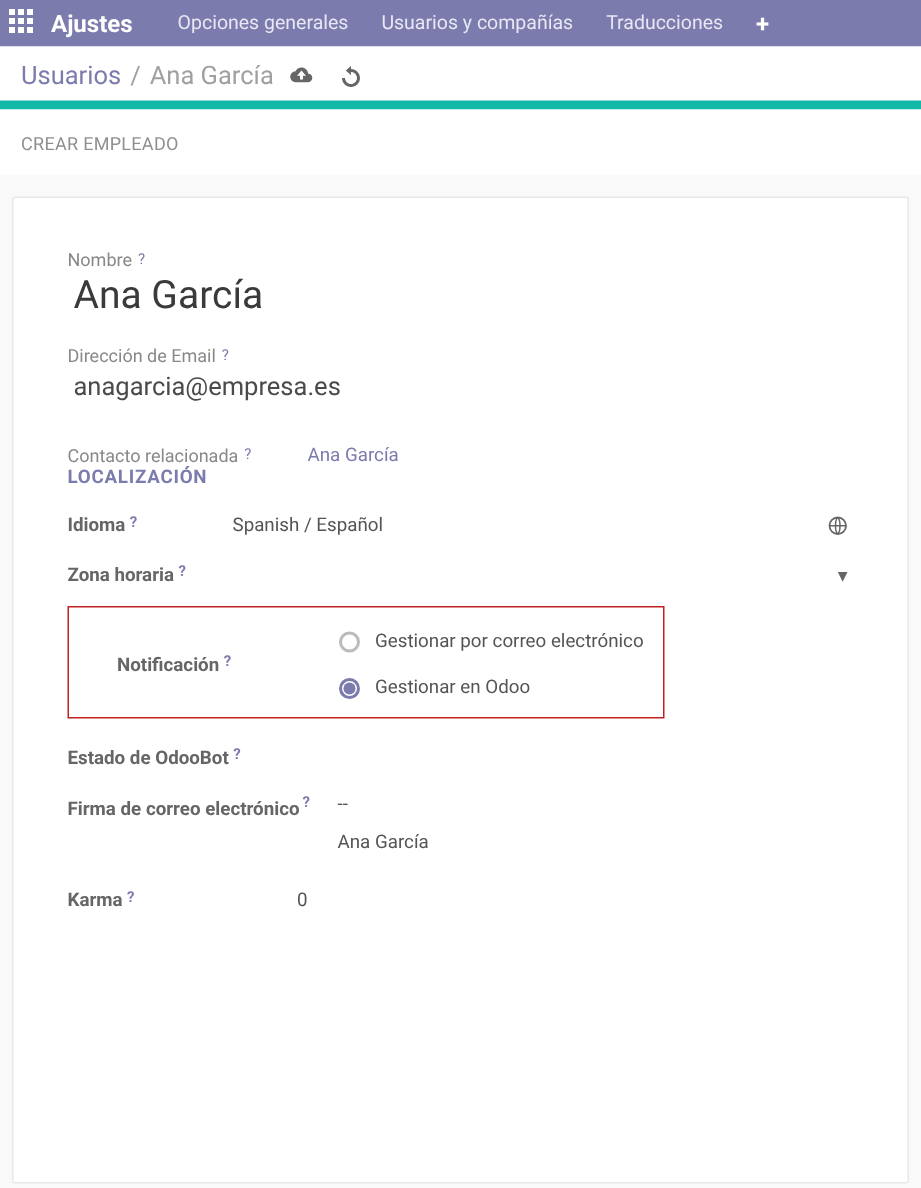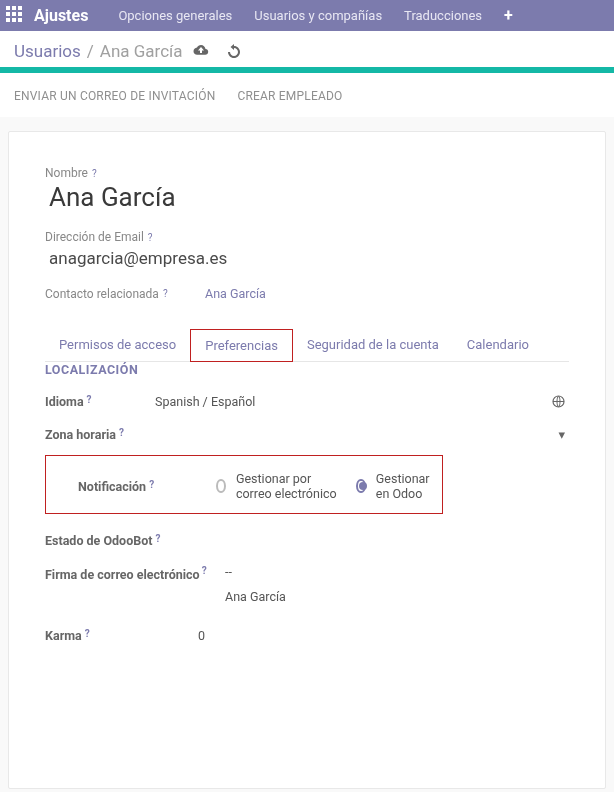--- a/index.html
+++ b/index.html
@@ -134,21 +134,21 @@
     margin-top: 4px;
     width: 398px;
   }
   .radio-row {
     display: flex;
     align-items: center;
     padding: 9px 0 2px 0;
   }
   .radio-col {
     display: flex;
-    flex-direction: row;
+    flex-direction: column;
     gap: 16px;
     margin-left: 62px;
   }
   .radio-opt { display: flex; align-items: center; gap: 10px; color: #555; font-size: 12.5px; cursor: pointer; }
   .radio-circle {
     width: 14px; height: 14px; border-radius: 50%;
     border: 2px solid #bbb; display: inline-block; position: relative;
   }
   .radio-circle.checked { border-color: #7c7bad; }
   .radio-circle.checked::after {
@@ -194,55 +194,48 @@
     </span>
     <span class="reload-icon">
       <svg width="14" height="14" viewBox="0 0 14 14">
           <path fill="#666" d="M7 2V0L3.5 3 7 6V4c2.2 0 4 1.8 4 4s-1.8 4-4 4-4-1.8-4-4H1c0 3.3 2.7 6 6 6s6-2.7 6-6-2.7-6-6-6z"></path>
         </svg>
     </span>
   </div>
 </div>
 
 <div class="action-bar">
-  <span class="action-btn">ENVIAR UN CORREO DE INVITACIÓN</span>
   <span class="action-btn">CREAR EMPLEADO</span>
 </div>
 
 <div class="content-wrap">
   <div class="card">
 
     <div class="label">
       <span>Nombre</span>
         <sup class="help">?</sup>
     </div>
     <div class="big-value">Ana García</div>
 
     <div class="block">
       <div class="label">
         <span>Dirección de Email</span>
           <sup class="help">?</sup>
       </div>
       <div class="mid-value">anagarcia@empresa.es</div>
     </div>
 
-    <div class="inline-field" style="margin-top:18px;">
+    <div class="inline-field" style="margin-top:28px;">
       <div class="label">
         <span>Contacto relacionada</span>
           <sup class="help">?</sup>
       </div>
       <span class="link-val">Ana García</span>
     </div>
 
-    <div class="tabs">
-      <div class="tab">Permisos de acceso</div>
-      <div class="tab active">Preferencias</div>
-      <div class="tab">Seguridad de la cuenta</div>
-      <div class="tab">Calendario</div>
-    </div>
 
     <div class="section-title">LOCALIZACIÓN</div>
 
     <div class="form-row dropdown-row">
       <div class="form-label">
         <span>Idioma</span>
           <sup class="help">?</sup>
       </div>
       <div class="form-value">Spanish / Español</div>
       <span class="globe">

